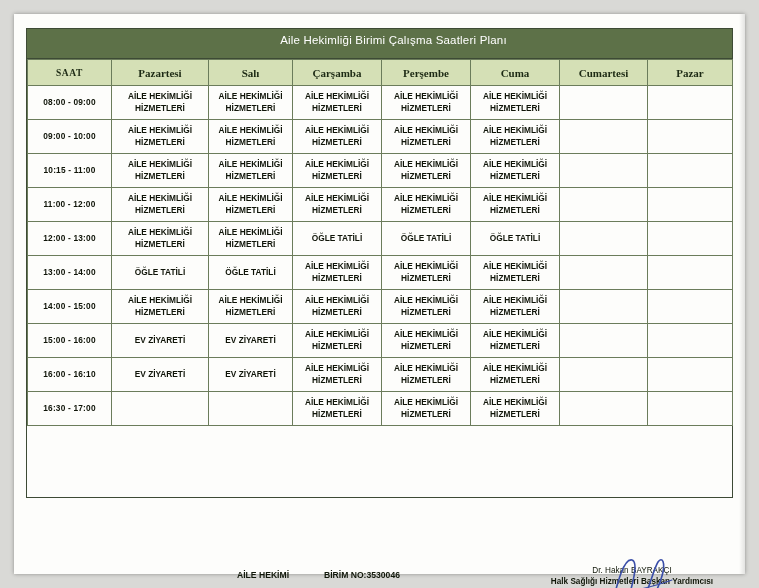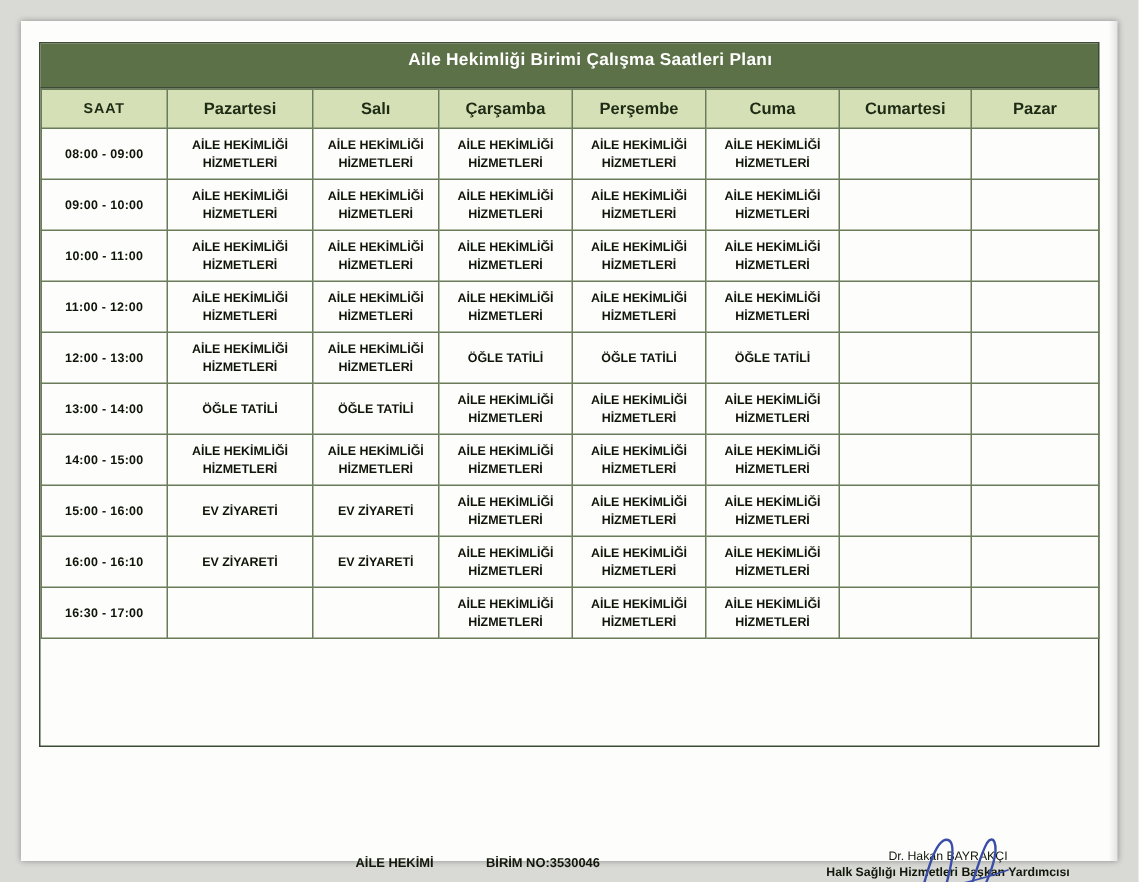--- a/index.html
+++ b/index.html
@@ -34,21 +34,21 @@
   }
   .header-band {
     background: #5d7148;
     border-bottom: 1px solid #3d4a35;
     color: #ffffff;
     text-align: center;
     padding: 5px 0 7px 0;
   }
   .header-line1 {
     font-size: 11.5px;
-    font-weight: bold;
+    font-weight: normal;
     letter-spacing: .2px;
     margin-bottom: 5px;
     margin-left: 28px;
   }
   .header-line2 {
     font-size: 18px;
     font-weight: bold;
     letter-spacing: .4px;
   }
   table.schedule {
@@ -61,20 +61,21 @@
     box-sizing: border-box;
   }
   table.schedule thead th {
     background: #d5e0b6;
     color: #1d2a14;
     font-size: 11px;
     font-weight: bold;
     height: 26px;
     text-align: center;
     vertical-align: middle;
+    font-family: Liberation Serif, serif;
   }
   table.schedule thead th.saat-head {
     font-size: 9.5px;
     letter-spacing: .6px;
   }
   table.schedule tbody td {
     height: 34px;
     text-align: center;
     vertical-align: middle;
     font-size: 8.3px;
@@ -260,21 +261,21 @@
             <td>
               <div class="cell-two-line">
                 <span>AİLE HEKİMLİĞİ</span>
                 <span>HİZMETLERİ</span>
               </div>
             </td>
             <td></td>
             <td></td>
           </tr>
           <tr>
-            <td class="time">10:00  -  11:00</td>
+            <td class="time">10:15  -  11:00</td>
             <td>
               <div class="cell-two-line">
                 <span>AİLE HEKİMLİĞİ</span>
                 <span>HİZMETLERİ</span>
               </div>
             </td>
             <td>
               <div class="cell-two-line">
                 <span>AİLE HEKİMLİĞİ</span>
                 <span>HİZMETLERİ</span>

